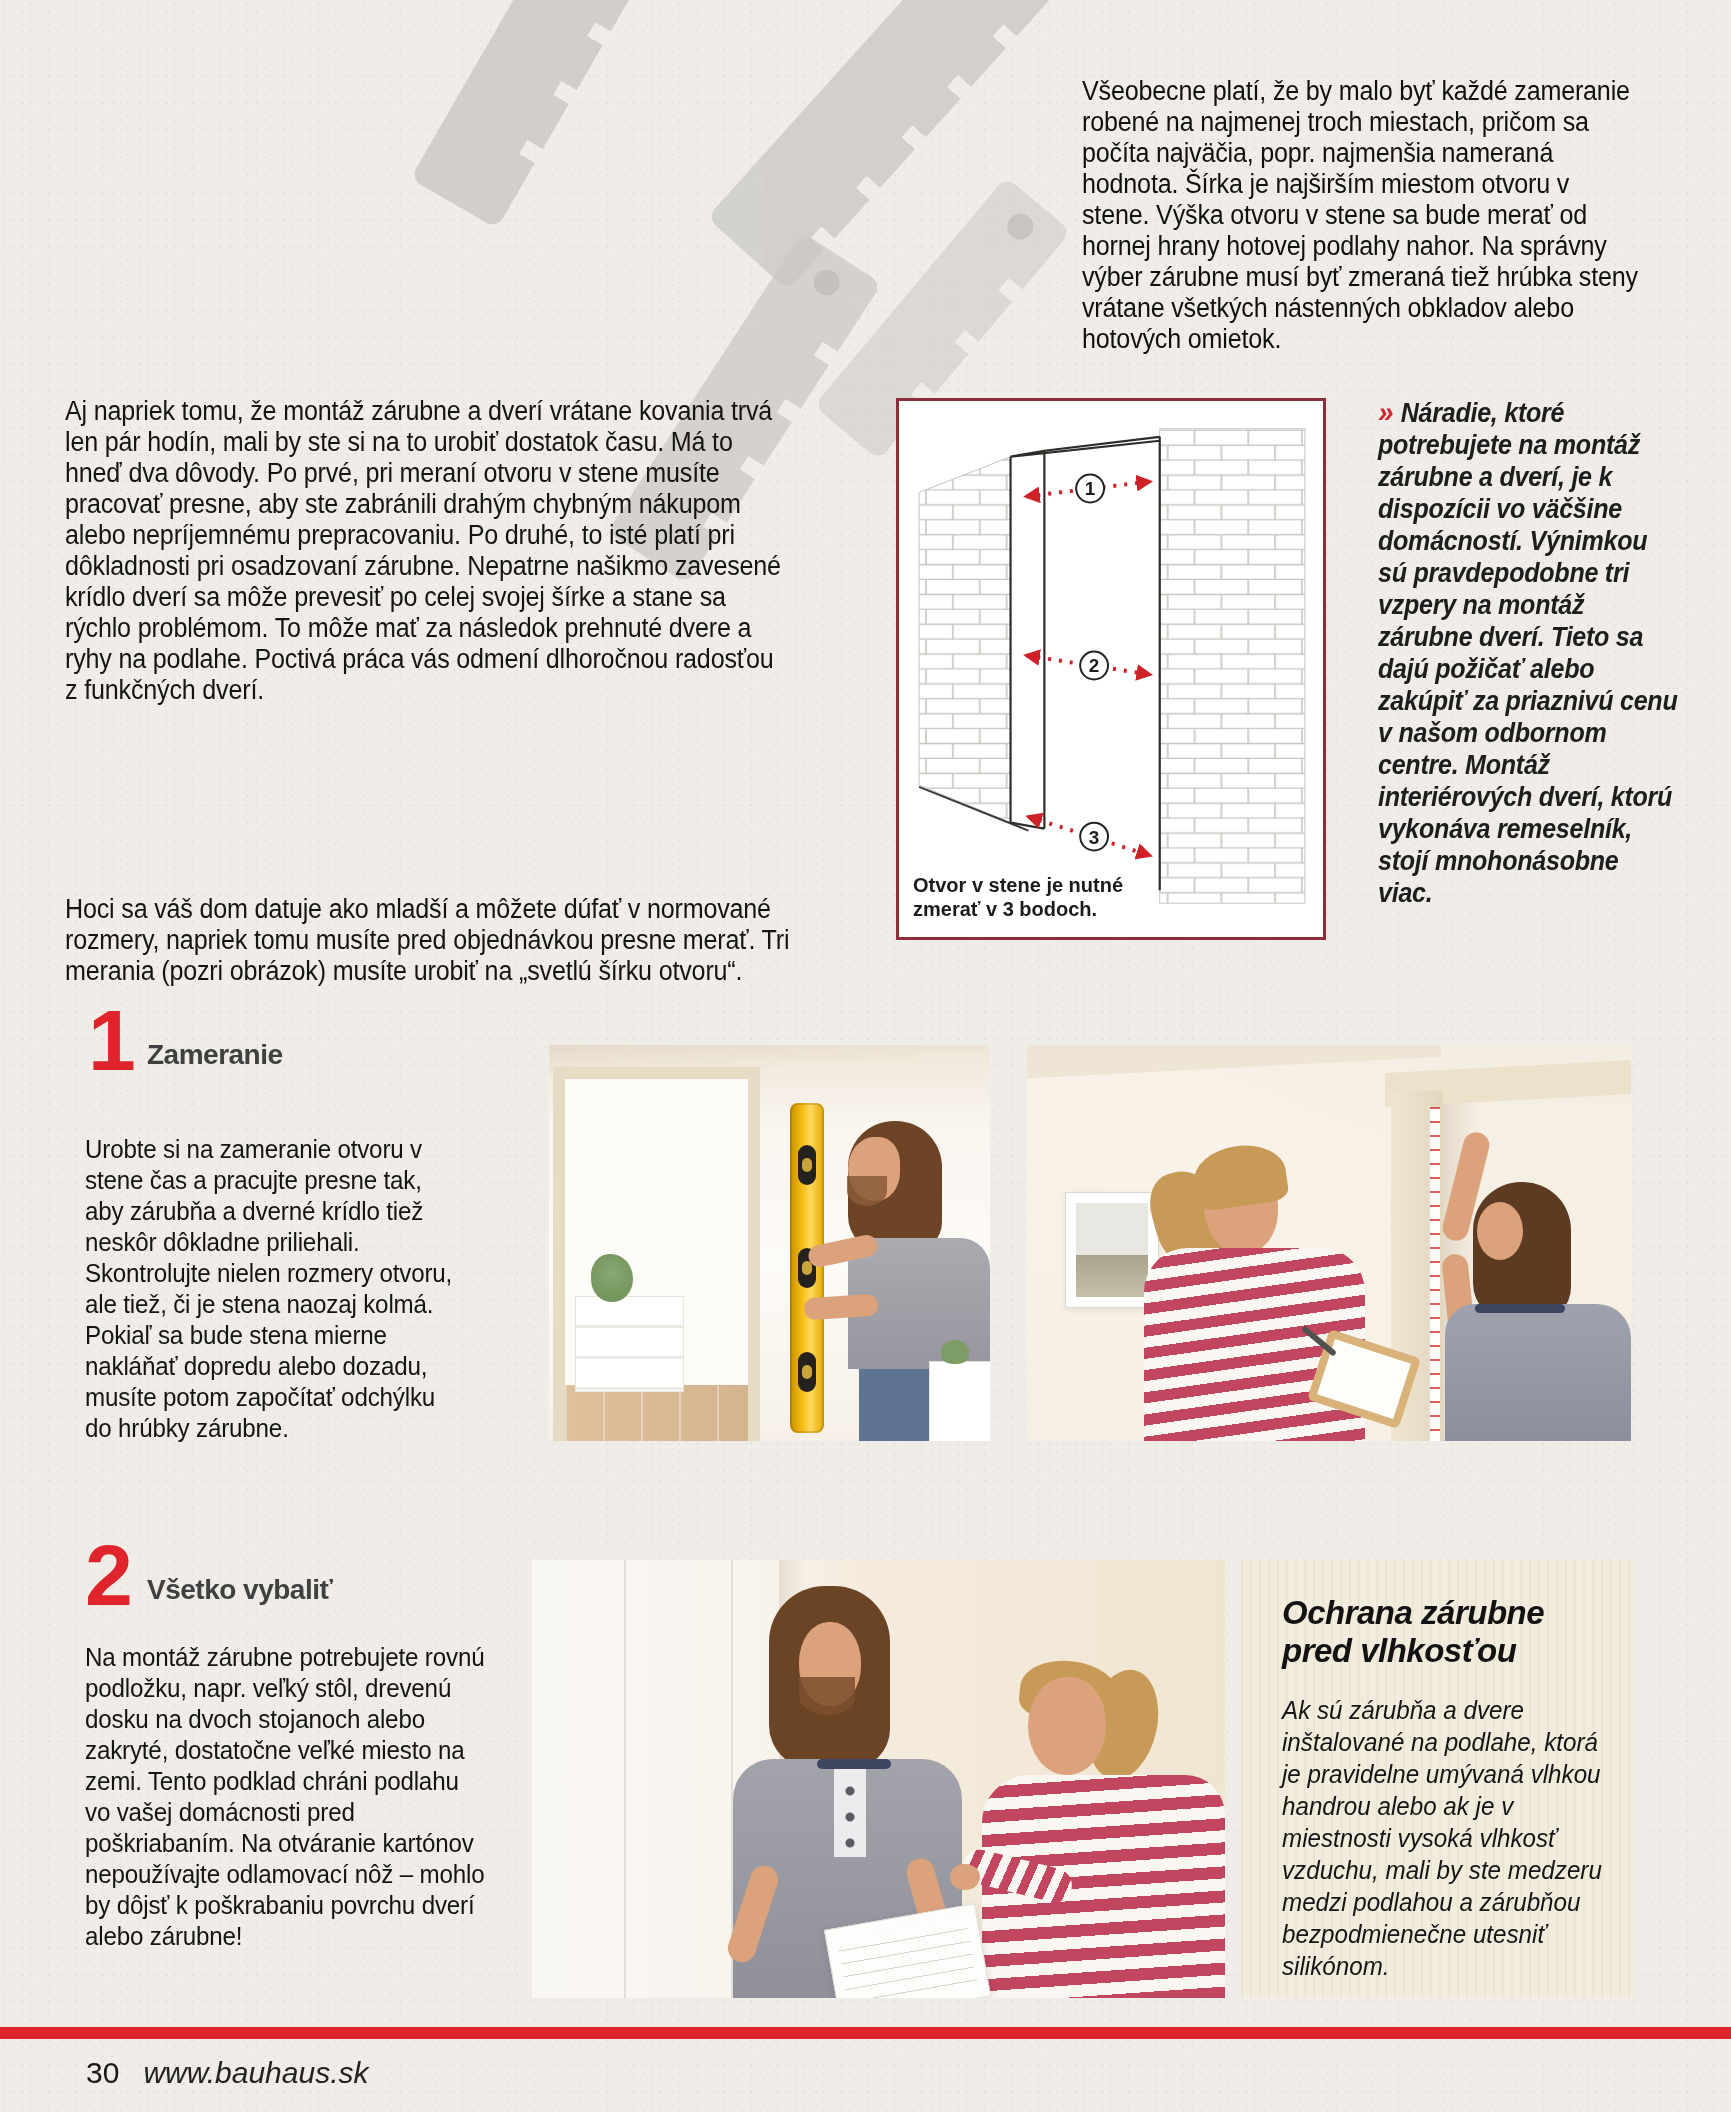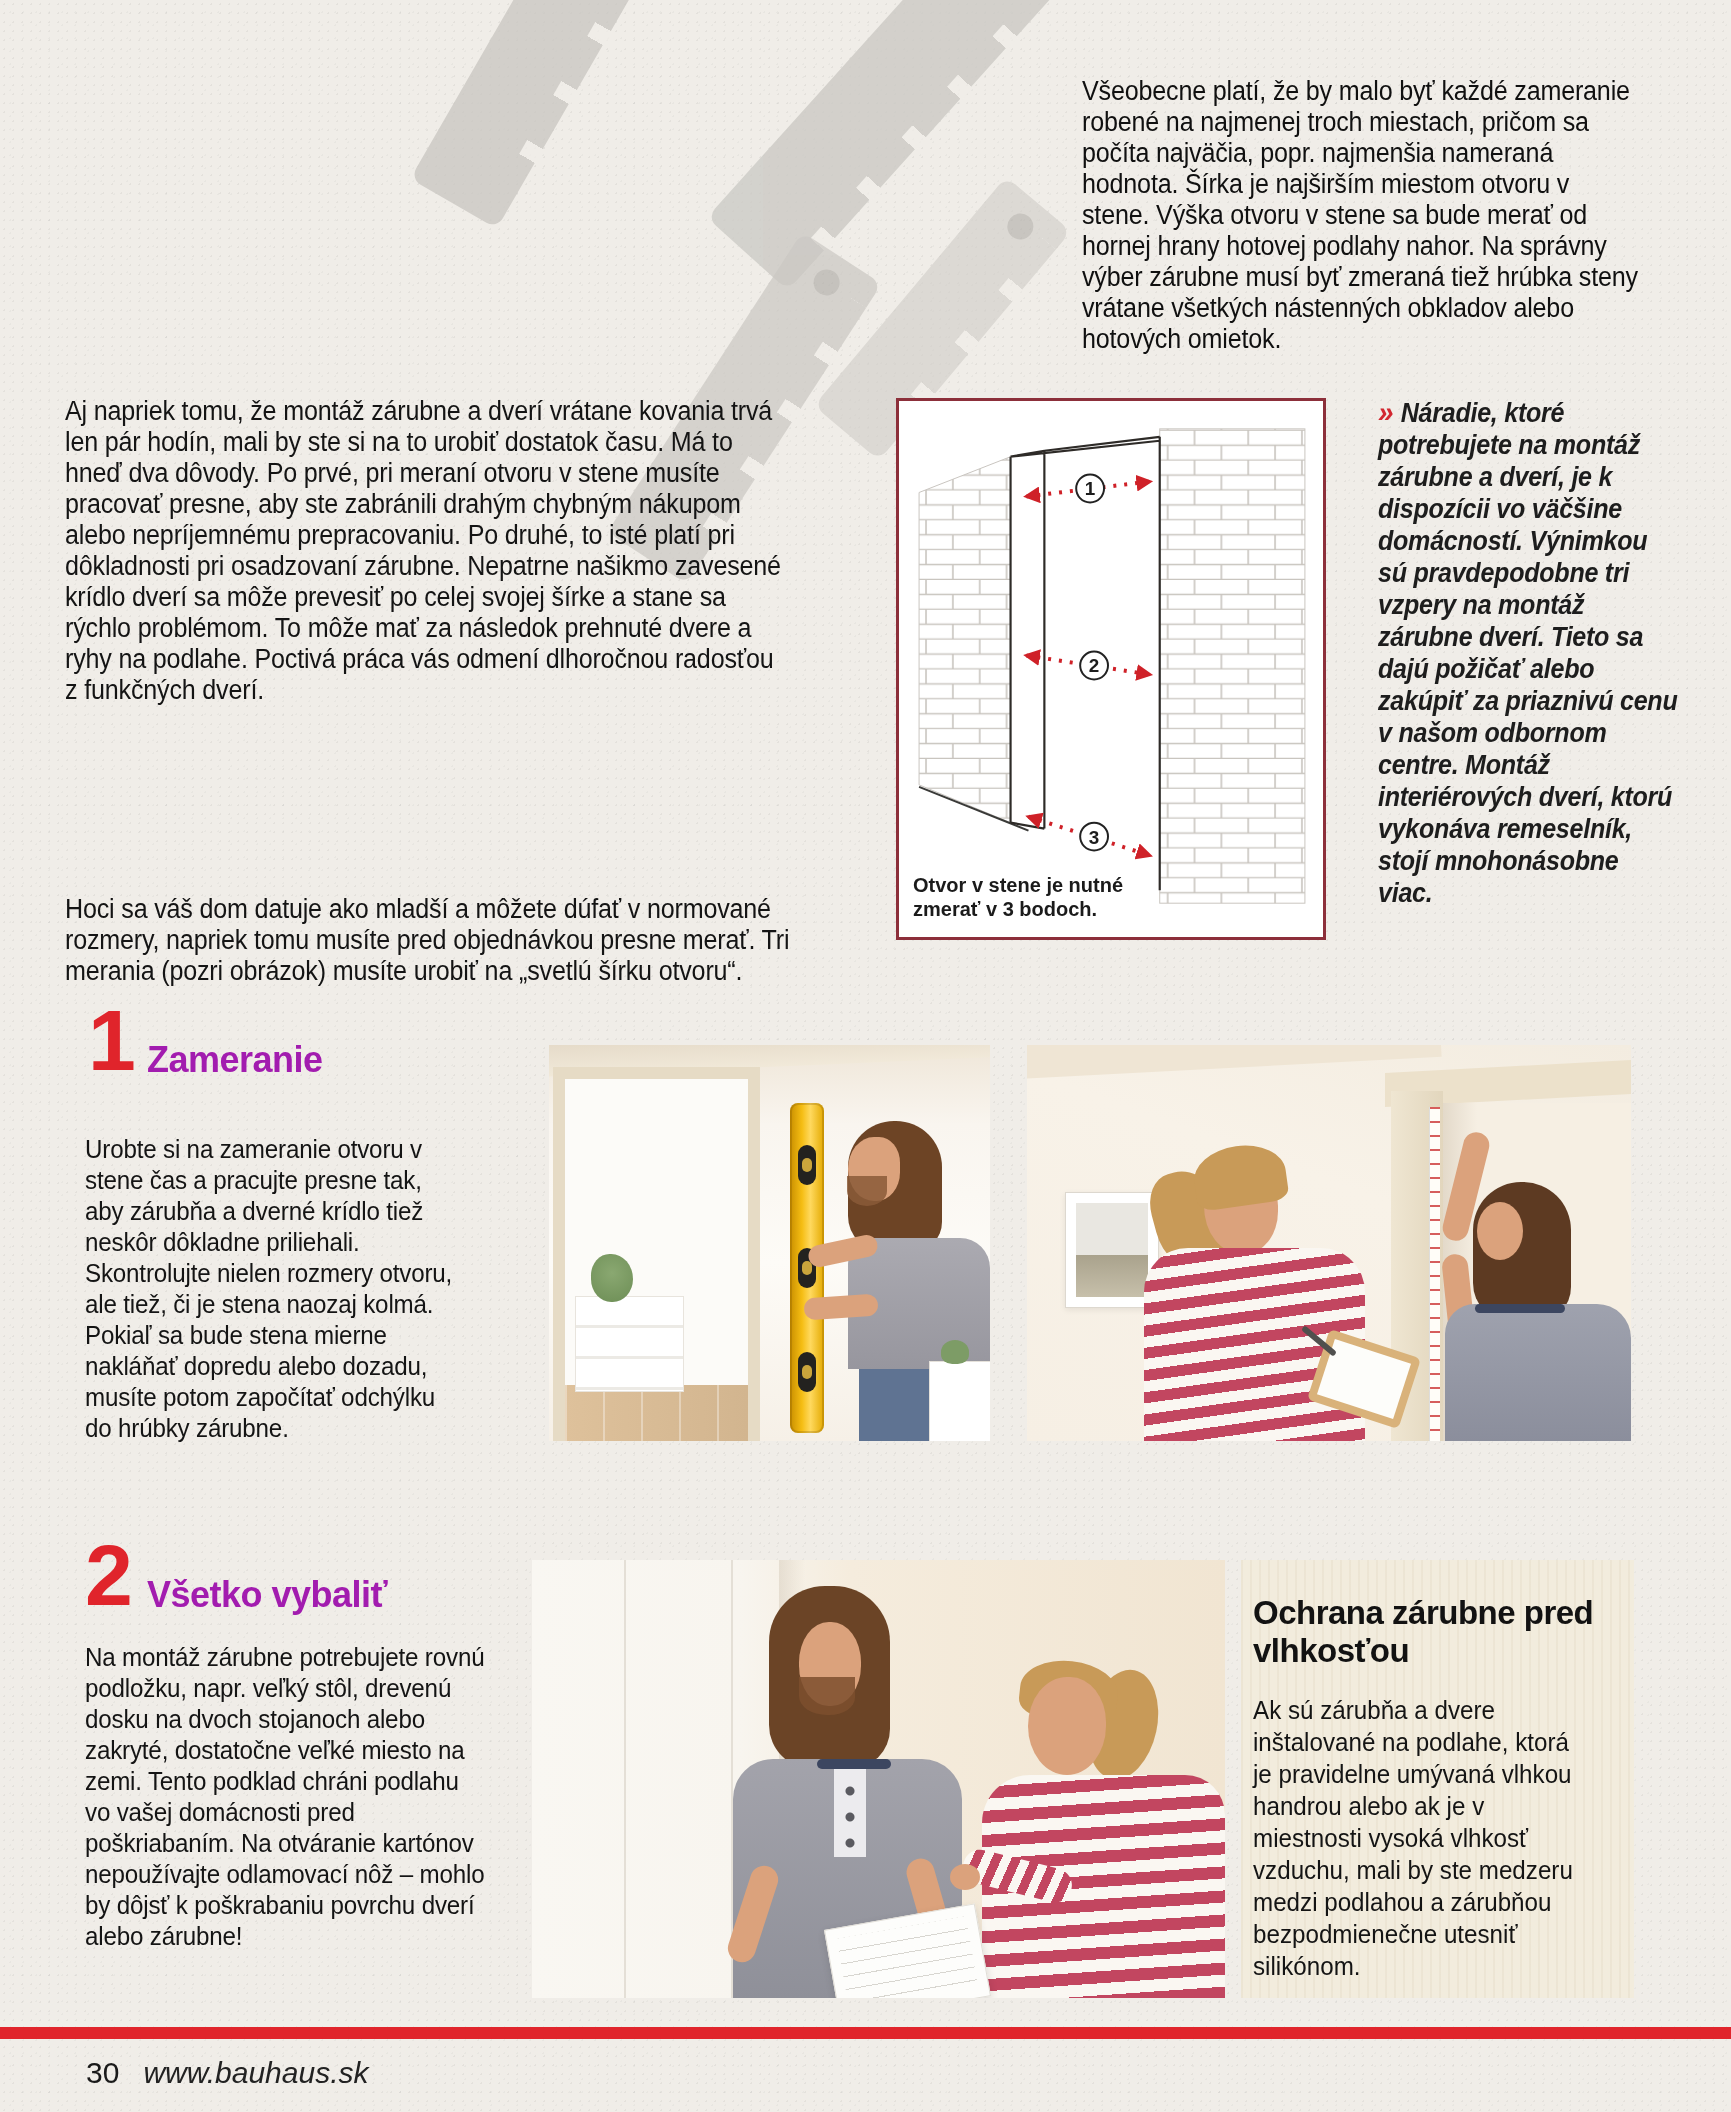--- a/index.html
+++ b/index.html
@@ -45,31 +45,31 @@
     font-size:20px;font-weight:700;line-height:24px;color:#1b1b1b;}
   .diagram text{font-family:"Liberation Sans",sans-serif;font-weight:700;font-size:19px;fill:#1c1c1c;}
   
   .aside{left:1378px;top:396px;width:322px;font-size:27px;line-height:32px;
     font-style:italic;font-weight:700;letter-spacing:-0.3px;color:#1d1d1d;}
   .chev{color:#d22730;font-size:30px;margin-right:8px;}
   
   .step-num{position:absolute;z-index:3;font-size:86px;line-height:86px;font-weight:700;color:#e0242b;}
   .num1{left:88px;top:997px;}
   .num2{left:85px;top:1532px;}
-  .step-title{position:absolute;z-index:3;font-size:36px;font-weight:700;letter-spacing:-0.5px;color:#a21caf;}
+  .step-title{position:absolute;z-index:3;font-size:28px;font-weight:700;letter-spacing:-0.5px;color:#404040;}
   .t1{left:147px;top:1039px;}
   .t2{left:147px;top:1574px;}
   .step-body{position:absolute;z-index:3;font-size:26px;line-height:31px;letter-spacing:-0.2px;}
   .b1{left:85px;top:1134px;width:410px;}
   .b2{left:85px;top:1642px;width:430px;}
   
   .infobox{position:absolute;left:1241px;top:1560px;width:393px;height:438px;z-index:3;
-    box-sizing:border-box;padding:34px 28px 0 12px;overflow:hidden;
+    box-sizing:border-box;padding:34px 28px 0 41px;overflow:hidden;
     background:#f2ecdd;
-    background-image:repeating-linear-gradient(90deg,rgba(185,165,130,.10) 0 2px,transparent 2px 9px);}
+    background-image:repeating-linear-gradient(90deg,rgba(185,165,130,.10) 0 2px,transparent 2px 9px);font-style:italic;}
   .infobox h3{margin:0 0 24px 0;font-size:33px;line-height:38px;font-weight:700;color:#121212;letter-spacing:-0.5px;}
   .infobox p{margin:0;font-size:26px;line-height:32px;width:363px;}
   
   .footer-bar{position:absolute;left:0;top:2027px;width:1731px;height:12px;background:#e0242b;z-index:4;}
   .footer{position:absolute;left:86px;top:2056px;z-index:4;font-size:30px;color:#1a1a1a;}
   .footer .pageno{font-weight:400;}
   .footer .site{font-style:italic;margin-left:24px;color:#222;}
   
   .ph{position:absolute;overflow:hidden;z-index:2;background:#f7f2ea;}
   .ph *{position:absolute;}

